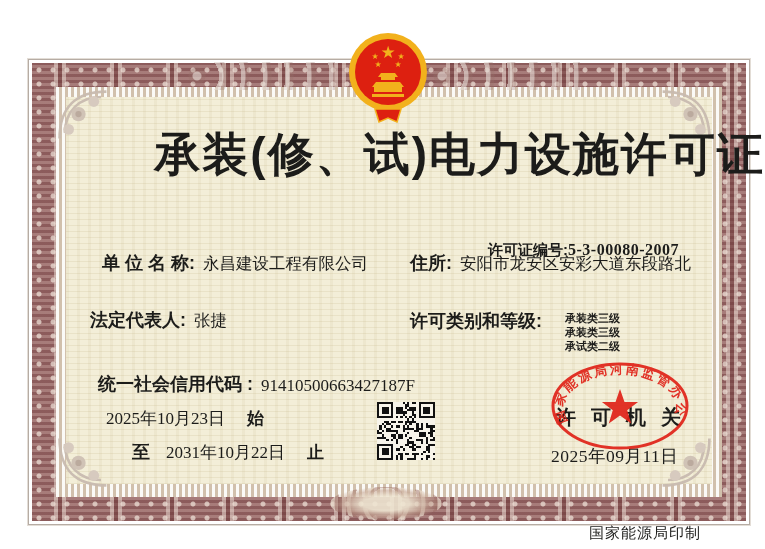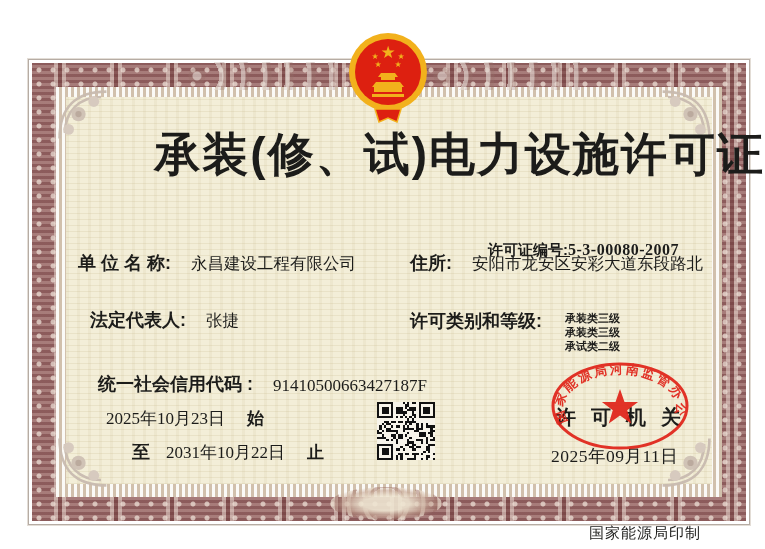--- a/index.html
+++ b/index.html
@@ -37,23 +37,23 @@
   .medallion{position:absolute;left:330px;top:487px;width:112px;height:33px;border-radius:50%;opacity:.9;
         background:radial-gradient(ellipse at center, #efe6d2 0 30%, rgba(198,166,148,.65) 55%, transparent 72%),
           repeating-radial-gradient(circle at 50% 50%, rgba(148,98,90,.5) 0 3px, rgba(240,230,215,.75) 4px 7px, transparent 8px 16px);}
   
   .title{position:absolute;left:0;right:0;top:124px;text-align:right;
          font-size:46px;font-weight:700;letter-spacing:2px;}
   .license-no{position:absolute;top:200px;right:86px;font-size:15px;font-weight:700;margin-top:41px;}
   .license-no .num{font-family:"Liberation Serif",serif;font-weight:600;font-size:16px;letter-spacing:.5px;}
   .row{position:absolute;display:flex;align-items:baseline;white-space:nowrap;}
   .lbl{font-weight:700;font-size:18px;}
-  .val{font-size:16.5px;margin-left:20px;}
+  .val{font-size:16.5px;margin-left:8px;}
   .serif{font-family:"Liberation Serif",serif;font-size:17px;}
-  .row-company{left:78px;top:251px;}
+  .row-company{left:102px;top:251px;}
   .row-address{left:410px;top:251px;}
   .row-legal{left:90px;top:308px;}
   .row-class{left:410px;top:309px;}
   .class-list{position:absolute;left:565px;top:311px;font-size:11px;font-weight:600;line-height:14px;}
   .row-credit{left:98px;top:372px;align-items:flex-end;}
   .row-from{left:90px;top:407px;}
   .row-to{left:90px;top:440px;}
   .date-val{margin-left:16px;} .date-suffix{font-weight:700;font-size:17px;margin-left:22px;}
   .to-lbl{margin-left:42px;}
   

